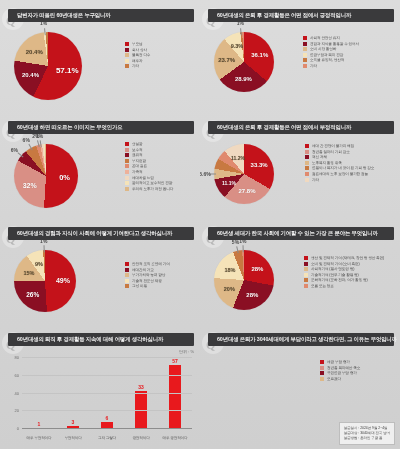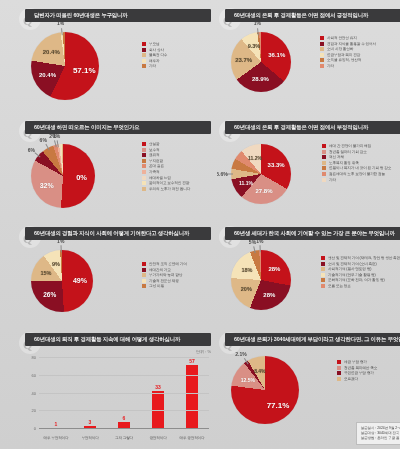--- a/index.html
+++ b/index.html
@@ -11,21 +11,21 @@
   }
   #sheet {
     position: relative;
     width: 400px; height: 449px;
     background: linear-gradient(180deg,#dcdcdc 0%,#d4d4d4 55%,#cfcfcf 100%);
   }
   .grid {
     display: grid;
     grid-template-columns: 200px 200px;
     grid-template-rows: 112px 106px 106px 125px;
-    width: 323px; height: 449px; padding-left: 17px;
+    width: 323px; height: 449px;
   }
   .panel {
     position: relative;
     padding: 0;
     overflow: hidden;
   }
   
   .hdr {
     position: relative;
     margin: 9px 6px 0 8px;
@@ -509,28 +509,20 @@
       </div>
     </div>
 
     <div class="panel">
       <div class="qmark"></div>
       <div class="qtext">Q</div>
       <div class="hdr">
         <span class="t">60년대생 은퇴가 3040세대에게 부담이라고 생각한다면, 그 이유는 무엇입니까</span>
       </div>
       <div class="body">
-        <div class="pie-wrap" id="pie7" style="width: 108px; height: 92px;">
-            <div class="pie" style="width: 68px; height: 68px; background: conic-gradient(rgb(196, 18, 26) 0deg, rgb(196, 18, 26) 277.283deg, rgb(217, 143, 133) 277.283deg, rgb(217, 143, 133) 322.238deg, rgb(138, 15, 35) 322.238deg, rgb(138, 15, 35) 329.79deg, rgb(222, 184, 135) 329.79deg, rgb(222, 184, 135) 360deg); box-shadow: rgba(0, 0, 0, 0.12) 0px 0px 1px;"></div>
-            <div class="slice-label" style="font-size: 8px; color: rgb(255, 255, 255); left: 47.0304px; top: 48.8016px;">77.1%</div>
-            <div class="slice-label" style="font-size: 5px; color: rgb(255, 255, 255); left: 16.8809px; top: 24.2116px;">12.5%</div>
-            <div class="leader" style="left: 16.5148px; top: 8.06344px; width: 7px; transform: rotate(236.014deg);"></div>
-            <div class="out-label" style="left: 9.96341px; top: -1.65448px;">2.1%</div>
-            <div class="slice-label" style="font-size: 5px; color: rgb(90, 74, 48); left: 28.8612px; top: 14.9613px;">8.4%</div>
-          </div>
         <div class="legend" id="leg7" style="left:120px;top:14px;">
             <div class="leg-row">
               <span class="sw" style="background: rgb(196, 18, 26);"></span>
               <span class="leg-txt">세금 부담 증가</span>
             </div>
             <div class="leg-row">
               <span class="sw" style="background: rgb(217, 143, 133);"></span>
               <span class="leg-txt">청년층 복지예산 축소</span>
             </div>
             <div class="leg-row">

